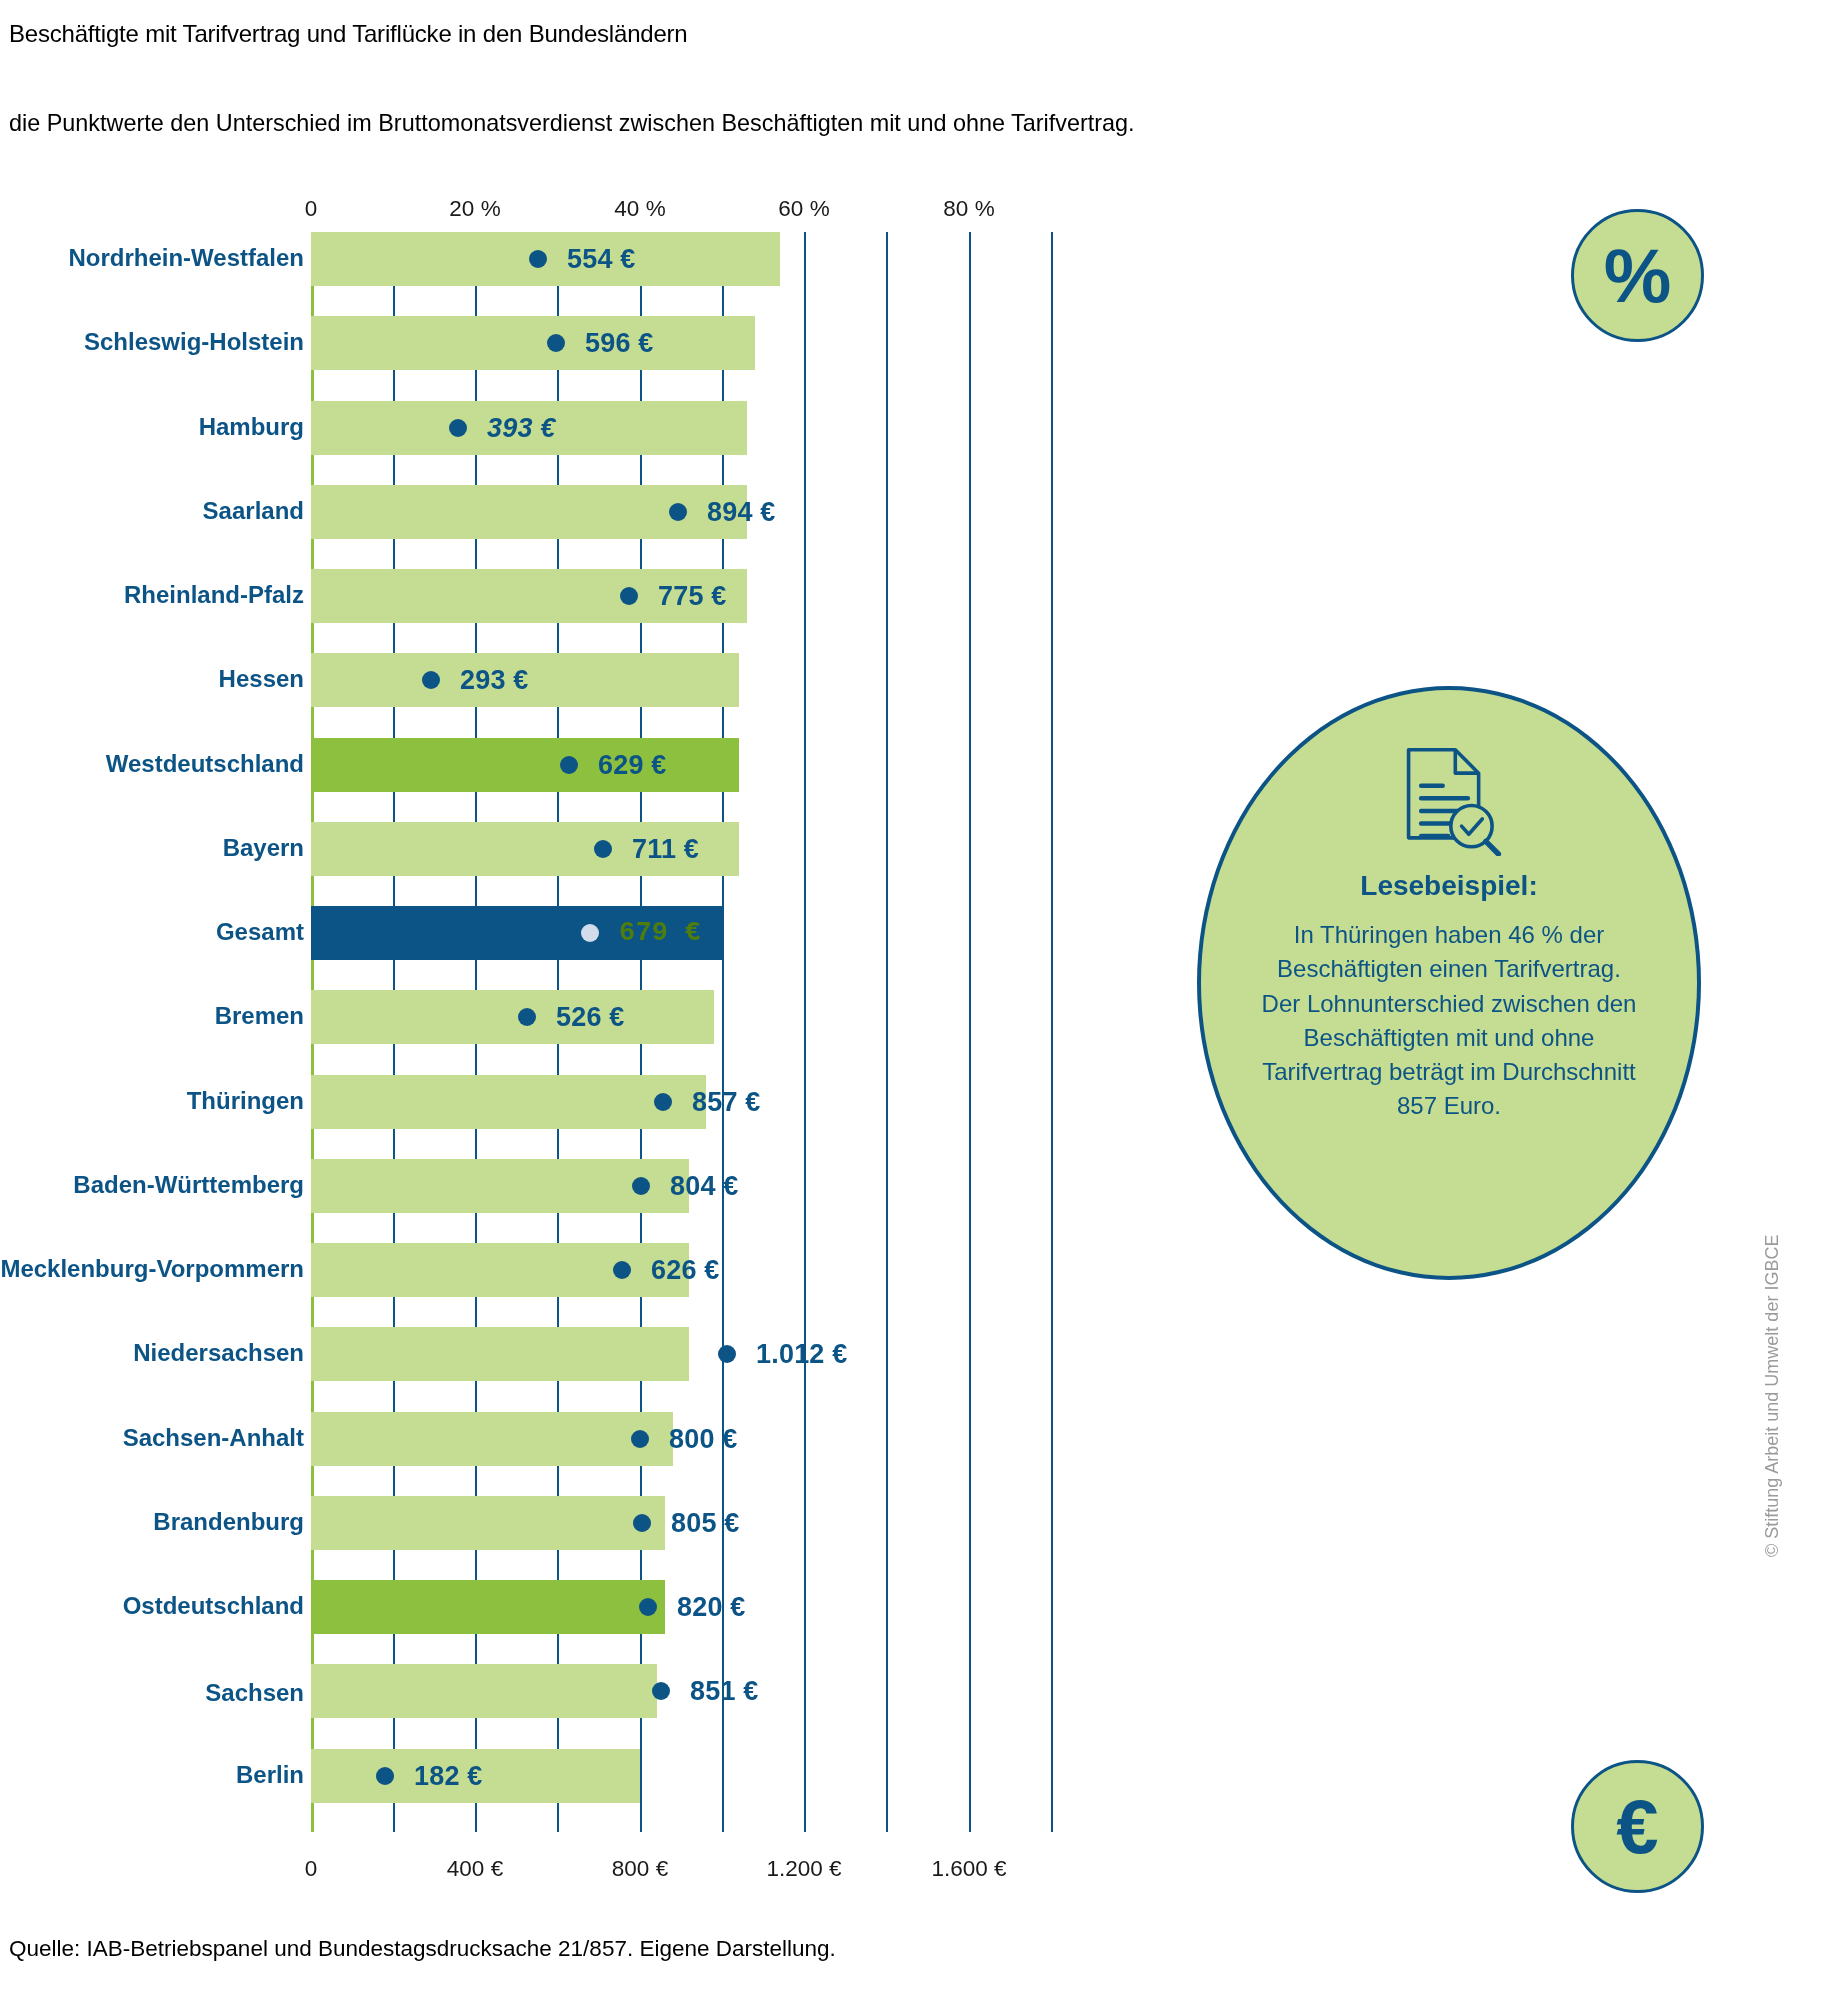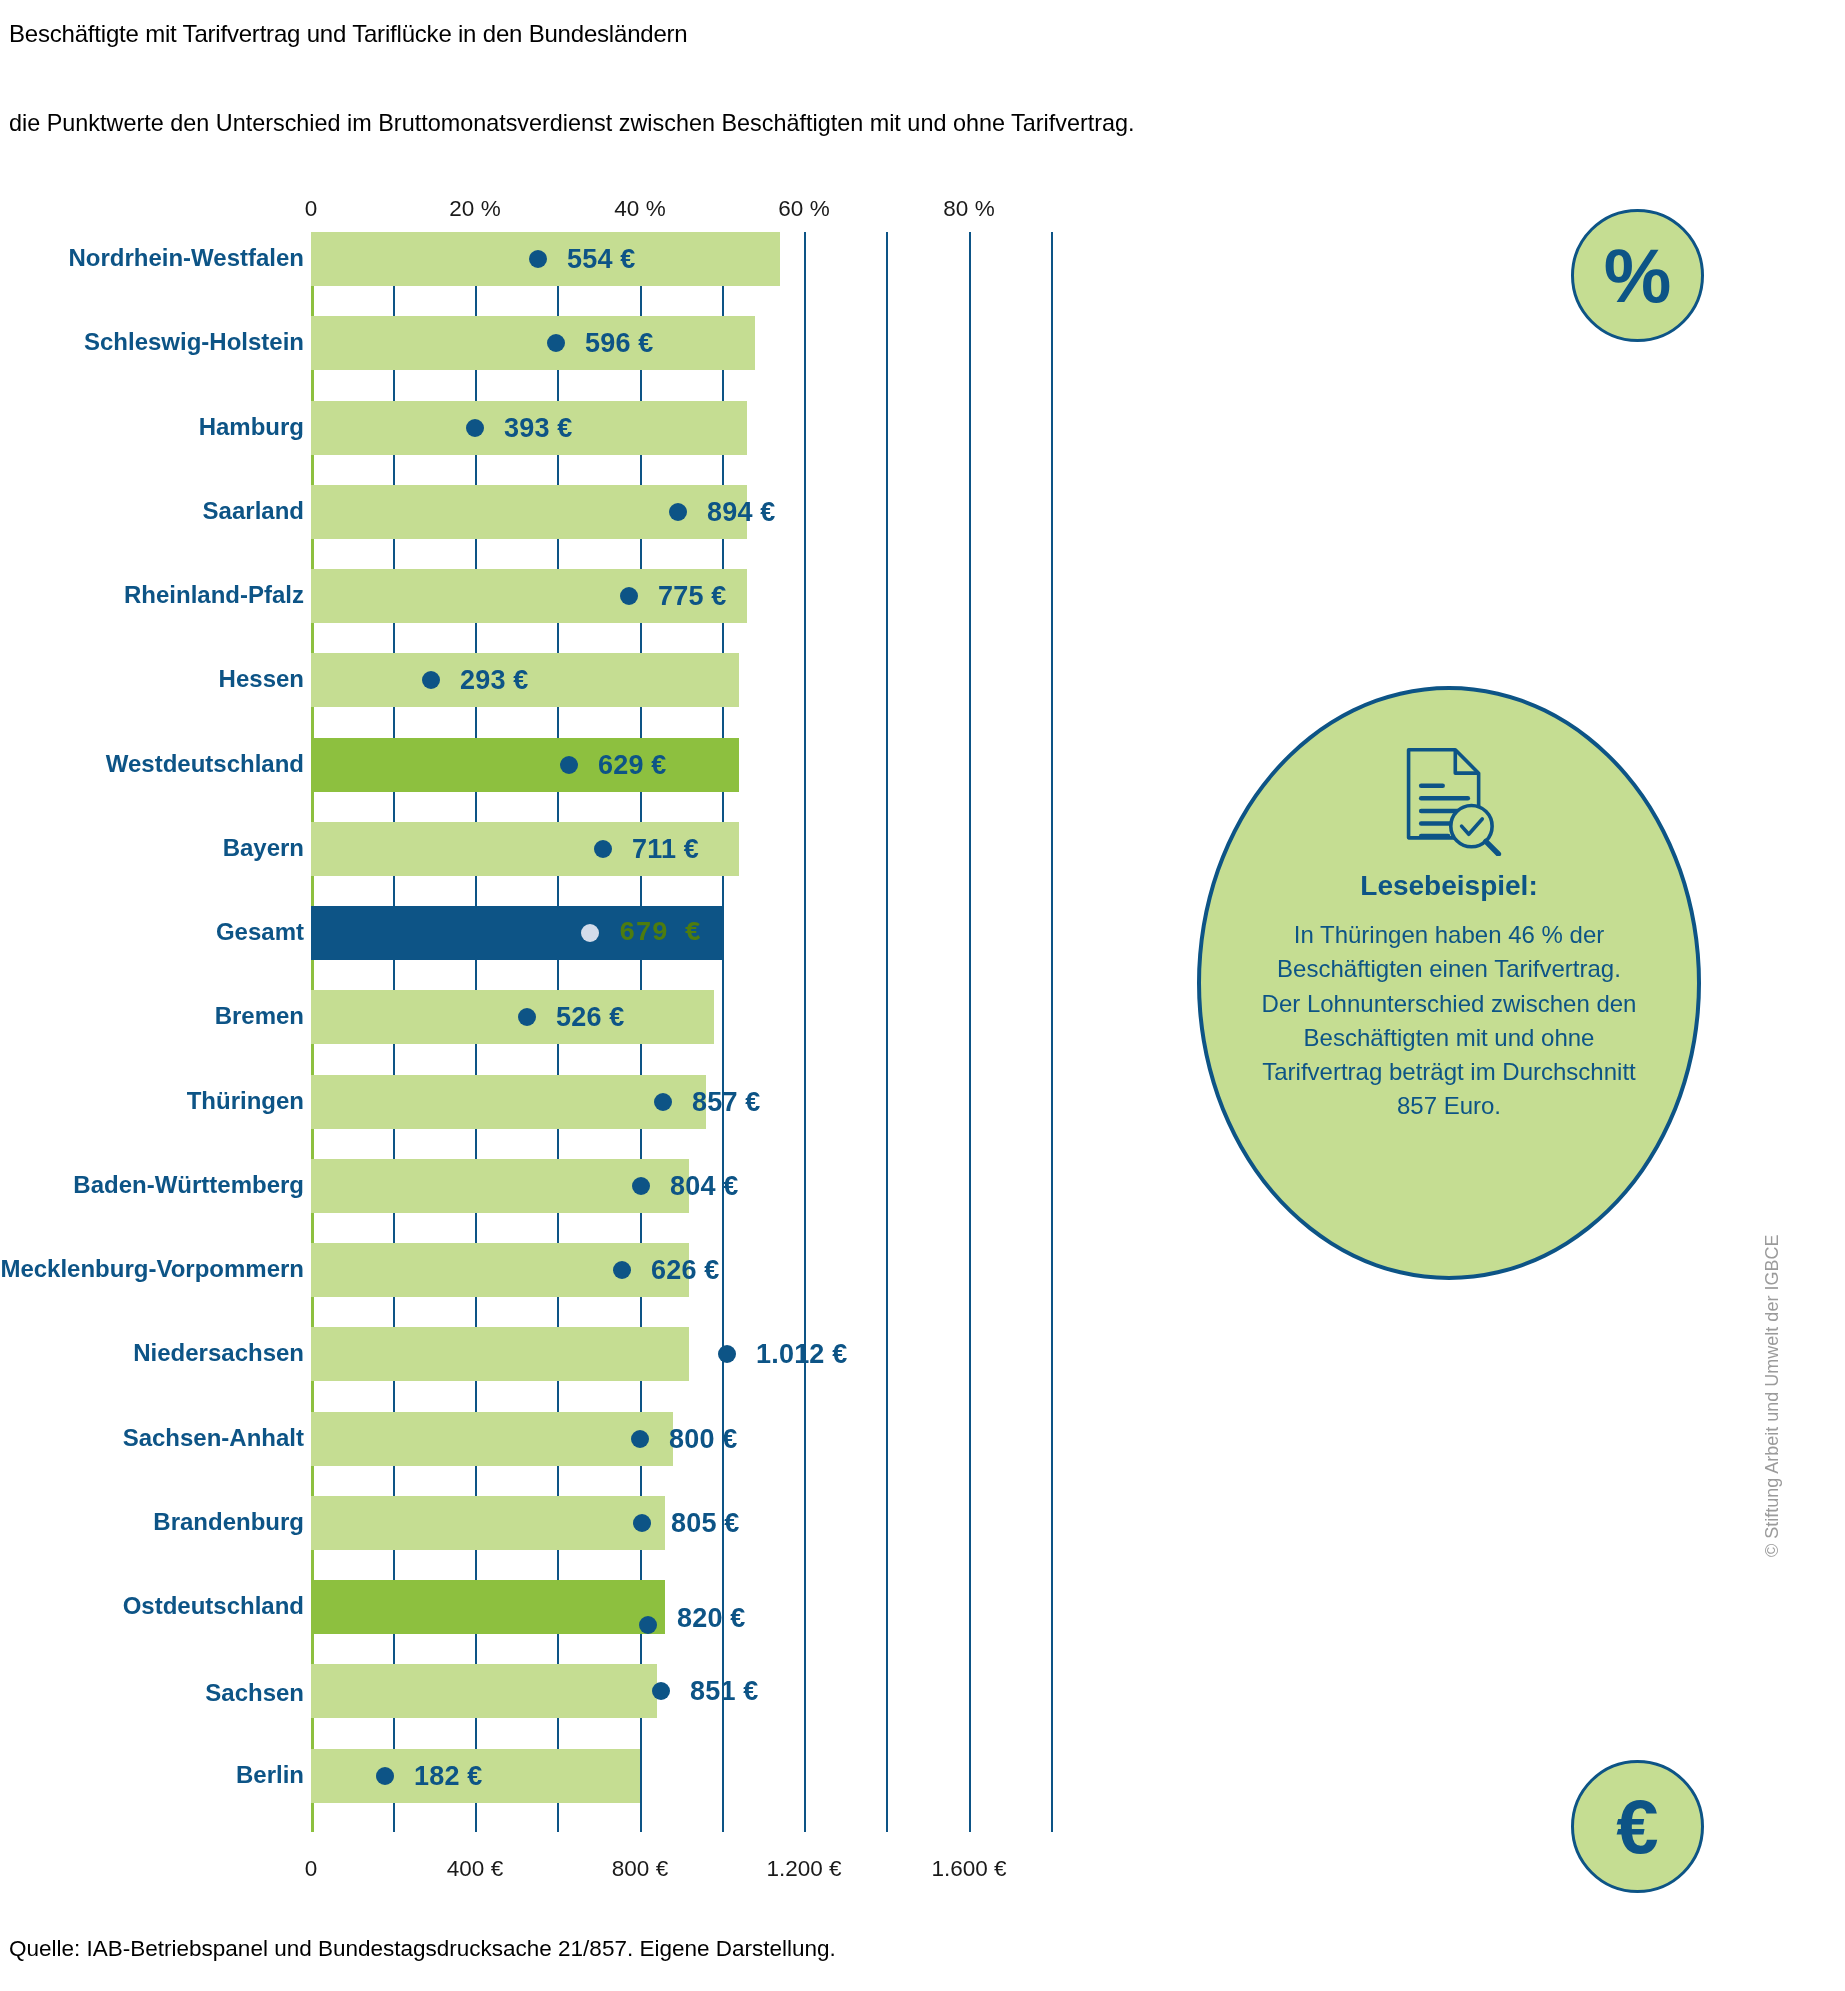--- a/index.html
+++ b/index.html
@@ -152,21 +152,21 @@
         <div class="rowlabel" style="top: 14.4px;">Schleswig-Holstein</div>
         <div class="bar" style="width: 444px; top: 0px;"></div>
         <div class="dotwrap" style="left: 547px; top: 0px;">
           <span class="dot"></span>
           <span class="dotval">596 €</span>
         </div>
       </div>
       <div class="row" style="top: 401px; height: 84px;">
         <div class="rowlabel" style="top: 14.4px;">Hamburg</div>
         <div class="bar" style="width: 436px; top: 0px;"></div>
-        <div class="dotwrap" style="left: 466px; top: 0px;">
+        <div class="dotwrap" style="left: 449px; top: 0px; font-style: italic;">
           <span class="dot"></span>
           <span class="dotval">393 €</span>
         </div>
       </div>
       <div class="row" style="top: 485px; height: 84px;">
         <div class="rowlabel" style="top: 14.4px;">Saarland</div>
         <div class="bar" style="width: 436px; top: 0px;"></div>
         <div class="dotwrap" style="left: 669px; top: 0px;">
           <span class="dot"></span>
           <span class="dotval">894 €</span>
@@ -264,21 +264,21 @@
         <div class="rowlabel" style="top: 14.4px;">Brandenburg</div>
         <div class="bar" style="width: 354px; top: 0px;"></div>
         <div class="dotwrap" style="left: 633px; top: 0px;">
           <span class="dot"></span>
           <span class="dotval">805 €</span>
         </div>
       </div>
       <div class="row" style="top: 1580px; height: 84px; text-decoration: underline;">
         <div class="rowlabel" style="top: 14.4px;">Ostdeutschland</div>
         <div class="bar hl" style="width: 354px; top: 0px;"></div>
-        <div class="dotwrap" style="left: 639px; top: 0px; align-items: flex-end;">
+        <div class="dotwrap" style="left: 639px; top: 0px;">
           <span class="dot"></span>
           <span class="dotval">820 €</span>
         </div>
       </div>
       <div class="row" style="top: 1664px; height: 84px;">
         <div class="rowlabel" style="top: 17px;">Sachsen</div>
         <div class="bar" style="width: 346px; top: 0px;"></div>
         <div class="dotwrap" style="left: 652px; top: 0px;">
           <span class="dot"></span>
           <span class="dotval">851 €</span>

